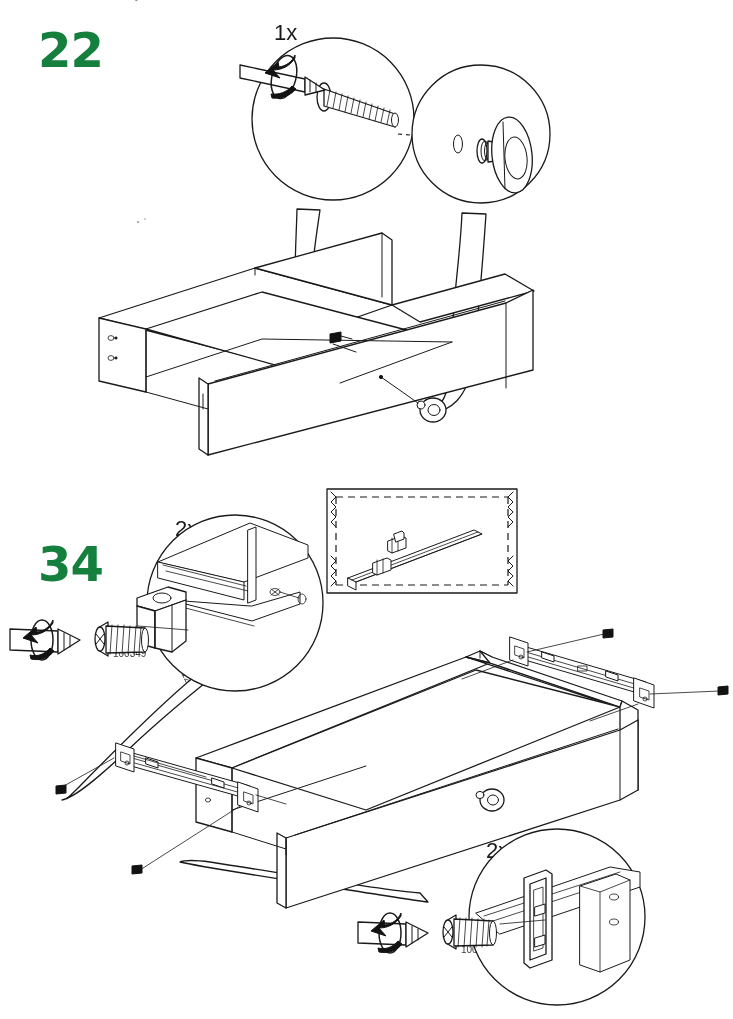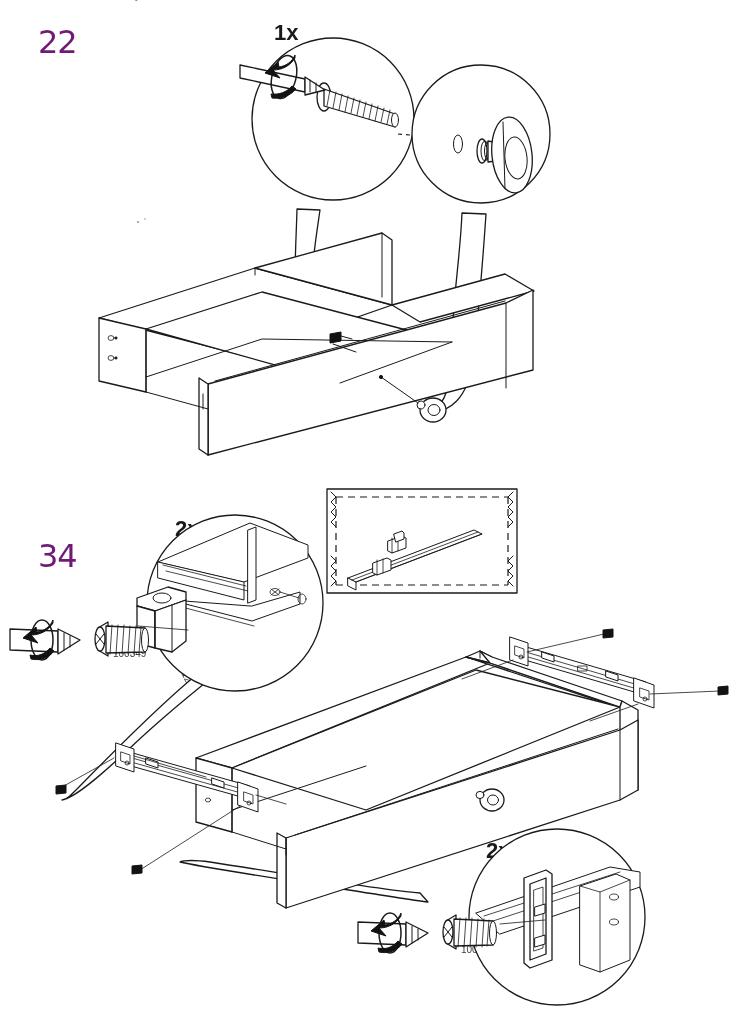--- a/index.html
+++ b/index.html
@@ -77,30 +77,30 @@
   }
   .dot-lead {
     fill: none;
     stroke: #1a1a1a;
     stroke-width: 1.1;
     stroke-dasharray: 4 4;
   }
   .step-num {
     position: absolute;
     font-family: "DejaVu Sans", sans-serif;
-    font-weight: 400;
-    font-size: 32px;
-    color: #701a75;
+    font-weight: 700;
+    font-size: 48px;
+    color: #15803d;
     letter-spacing: -1px;
     line-height: 1;
   }
   .qty {
     position: absolute;
     font-family: "Liberation Sans", sans-serif;
-    font-weight: 700;
+    font-weight: 400;
     font-size: 22px;
     color: #1a1a1a;
     line-height: 1;
   }
   .partno {
     position: absolute;
     font-family: "Liberation Sans", sans-serif;
     font-size: 10px;
     color: #3d3d3d;
     line-height: 1;

